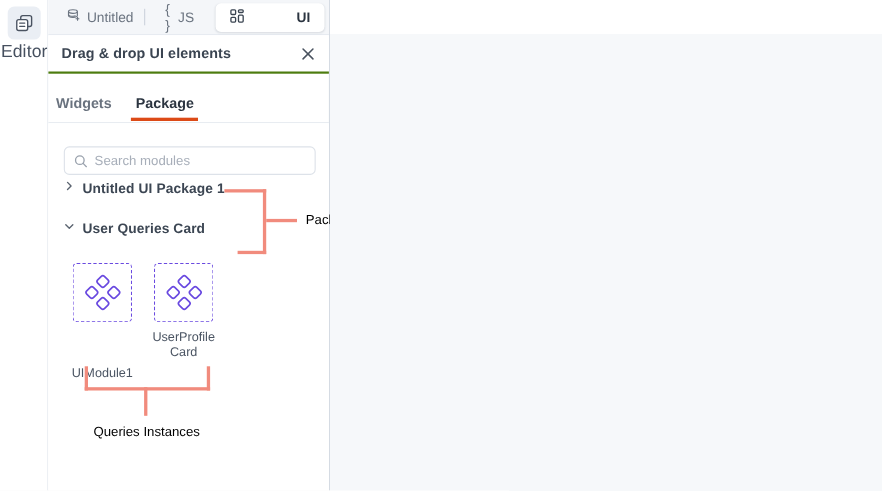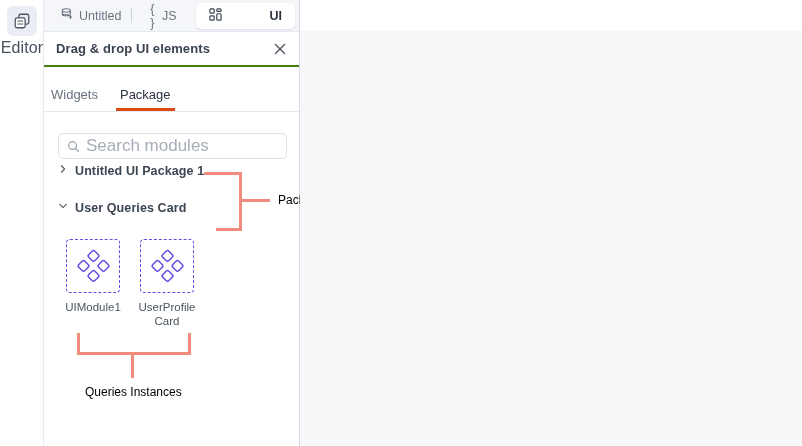--- a/index.html
+++ b/index.html
@@ -139,22 +139,23 @@
 
   
   .tabs {
     position: absolute;
     left: 0; top: 67px;
     width: 255px;
     height: 45px;
     border-bottom: 1px solid #e6eaf0;
     box-sizing: border-box;
     display: flex;
-    align-items: flex-end;
+    align-items: flex-start;
     padding-top: 19px;
+    font-weight: bold;
   }
   .tab {
     position: relative;
     font-size: 13px;
     color: #69727e;
     padding: 0 0 9px 0;
     margin-left: 0;
     cursor: pointer;
   }
   .tab:first-child { margin-left: 7px; }
@@ -196,21 +197,21 @@
     width: 13px;
     height: 13px;
     display: flex;
     align-items: center;
   }
   .search input {
     border: none;
     outline: none;
     background: transparent;
     font-family: "Liberation Sans", sans-serif;
-    font-size: 17px;
+    font-size: 12px;
     color: #37404c;
     margin-left: 6px;
     width: 180px;
     padding: 0;
   }
   .search input::placeholder { color: #a7aeb9; }
 
   
   .tree-row {
     position: absolute;
@@ -382,21 +383,21 @@
 
       <div class="tree-row" style="top:89px;">
         <span class="chev">
           <svg width="10" height="10" viewBox="0 0 10 10" fill="none">
             <path d="M1.8 3.4L5 6.6 8.2 3.4" stroke="#5b6470" stroke-width="1.25" stroke-linecap="round" stroke-linejoin="round"></path>
           </svg>
         </span>
         <span class="tree-label">User Queries Card</span>
       </div>
 
-      <div class="module-card" style="left:21px; top:127px;">
+      <div class="module-card" style="left:21px; top:127px;gap:33px;">
         <div class="module-tile">
           <svg width="36" height="36" viewBox="0 0 36 36" fill="none">
             <rect x="14.2" y="3.6" width="8.6" height="8.6" rx="2" transform="rotate(45 18.5 7.9)" stroke="#6a4ae0" stroke-width="1.5"></rect>
             <rect x="4.2" y="13.6" width="8.6" height="8.6" rx="2" transform="rotate(45 8.5 17.9)" stroke="#6a4ae0" stroke-width="1.5"></rect>
             <rect x="24.2" y="13.6" width="8.6" height="8.6" rx="2" transform="rotate(45 28.5 17.9)" stroke="#6a4ae0" stroke-width="1.5"></rect>
             <rect x="14.2" y="23.6" width="8.6" height="8.6" rx="2" transform="rotate(45 18.5 27.9)" stroke="#6a4ae0" stroke-width="1.5"></rect>
           </svg>
         </div>
         <div class="module-name">UIModule1</div>
       </div>

